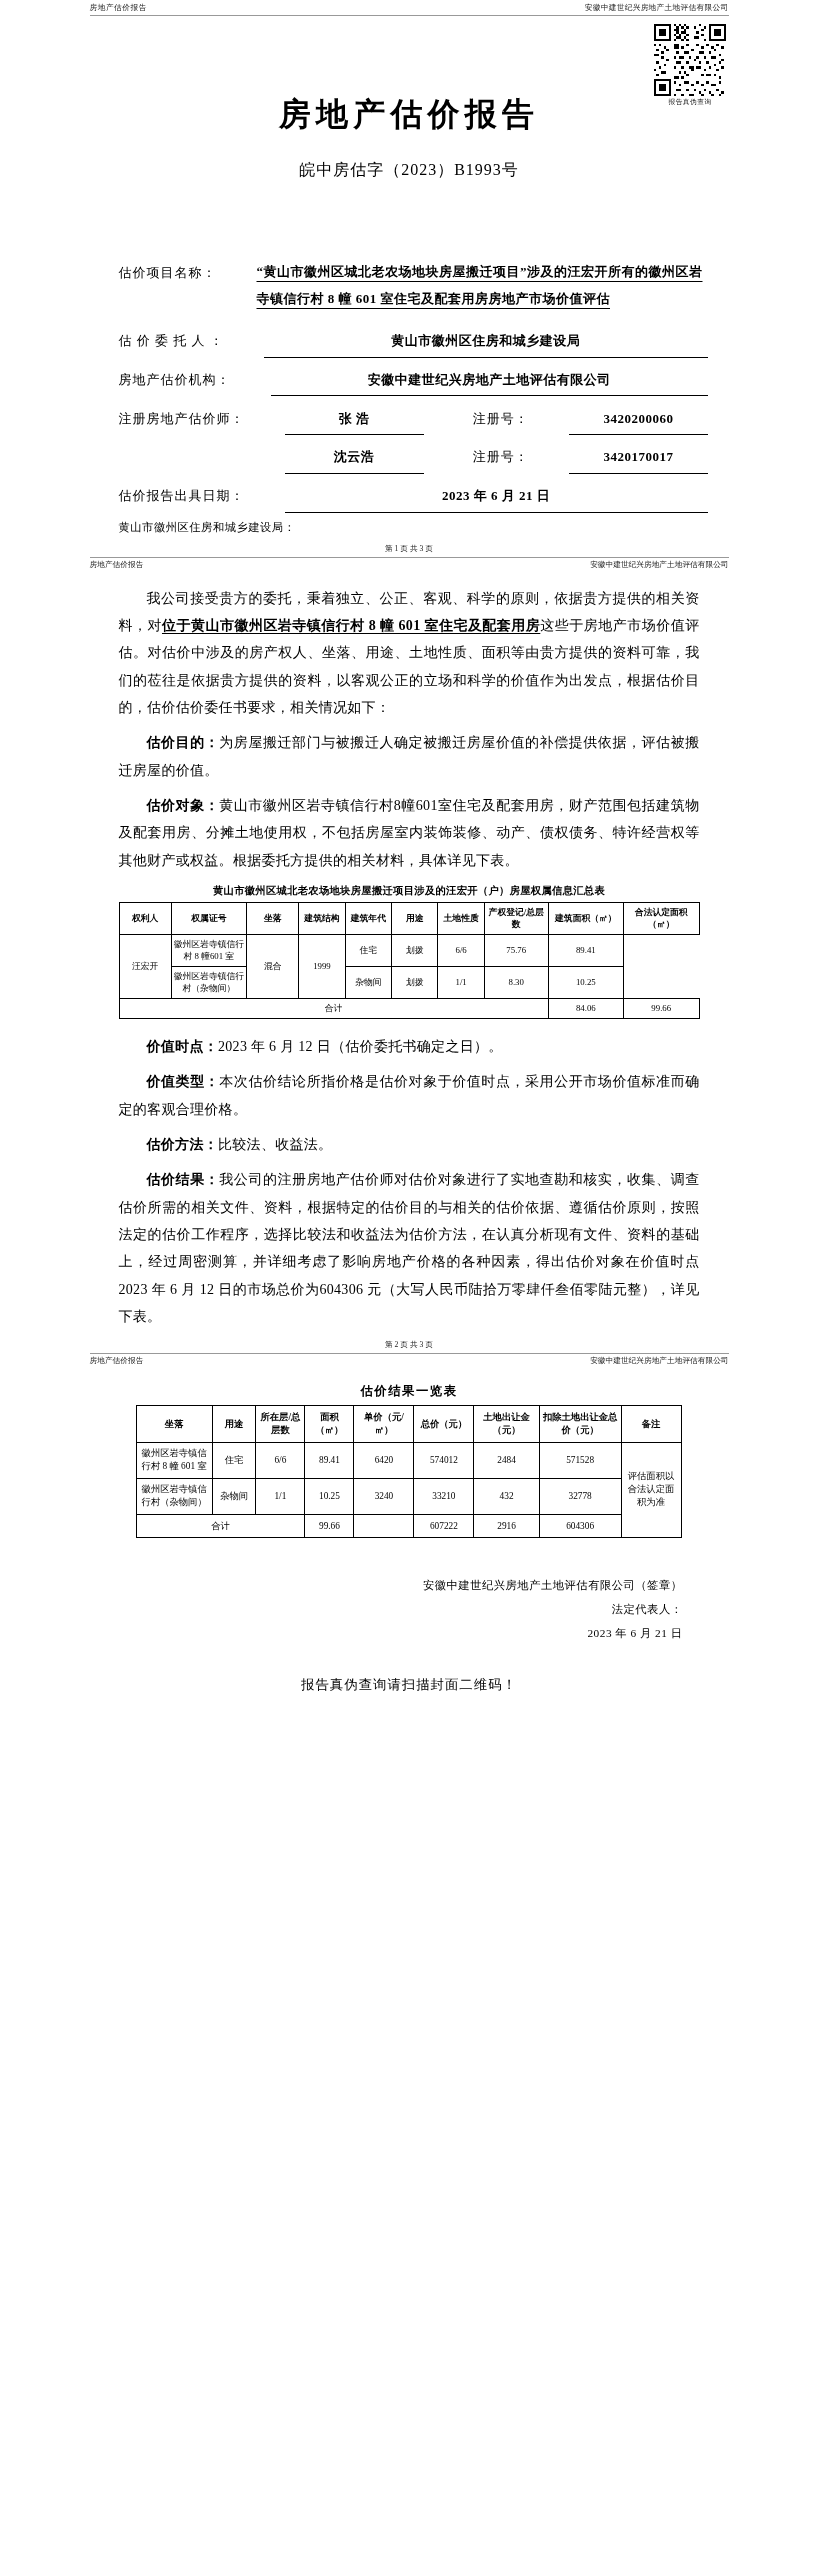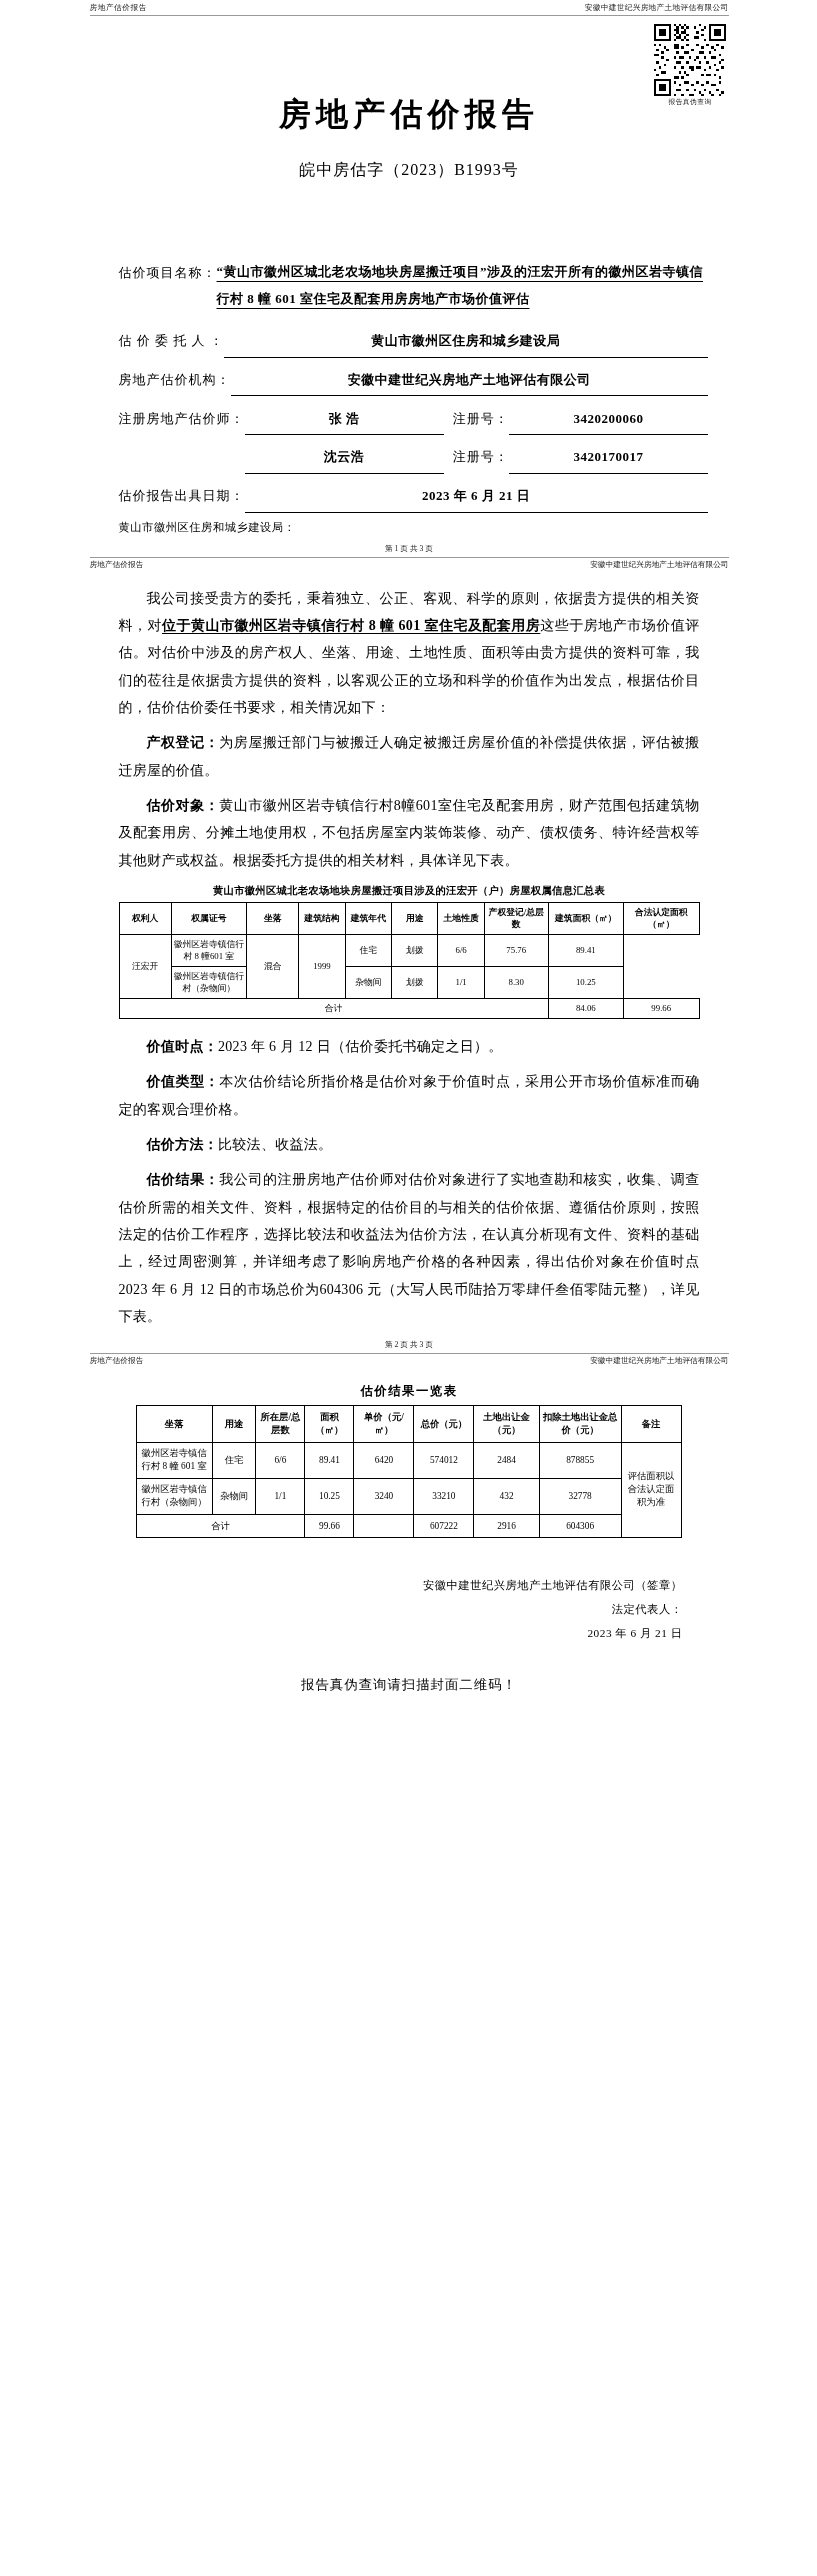--- a/index.html
+++ b/index.html
@@ -43,21 +43,21 @@
     font-size:16px;
     margin-top:23px;
     letter-spacing:1px;
   }
   .form{
     margin:77px 0 0 0;
     padding:0 20.6px 0 29px;
     font-size:13px;
     line-height:2.35;
   }
-  .frow{display:flex;align-items:flex-start;margin-bottom:7.2px;}
+  .frow{display:flex;align-items:flex-start;margin-bottom:7.2px;gap:40px;}
   .flabel{white-space:nowrap;letter-spacing:1px;}
   .fval{
     flex:1;
     border-bottom:0.8px solid #000;
     text-align:center;
     font-weight:bold;
     padding:0 3.1px;
     letter-spacing:0.5px;
   }
   .proj-name{
@@ -352,21 +352,21 @@
     </div>
   </div>
 
   <div class="sheet pg" style="margin-top:5.2px;">
 
     <div class="body-txt">
       <p>
         <span>我公司接受贵方的委托，秉着独立、公正、客观、科学的原则，依据贵方提供的相关资料，对</span><span class="ul">位于黄山市徽州区岩寺镇信行村 8 幢 601 室住宅及配套用房</span><span>这些于房地产市场价值评估。对估价中涉及的房产权人、坐落、用途、土地性质、面积等由贵方提供的资料可靠，我们的莅往是依据贵方提供的资料，以客观公正的立场和科学的价值作为出发点，根据估价目的，估价估价委任书要求，相关情况如下：</span>
       </p>
       <p>
-        <span class="bold">产权登记：</span><span>为房屋搬迁部门与被搬迁人确定被搬迁房屋价值的补偿提供依据，评估被搬迁房屋的价值。</span>
+        <span class="bold">估价目的：</span><span>为房屋搬迁部门与被搬迁人确定被搬迁房屋价值的补偿提供依据，评估被搬迁房屋的价值。</span>
       </p>
       <p>
         <span class="bold">估价对象：</span><span>黄山市徽州区岩寺镇信行村8幢601室住宅及配套用房，财产范围包括建筑物及配套用房、分摊土地使用权，不包括房屋室内装饰装修、动产、债权债务、特许经营权等其他财产或权益。根据委托方提供的相关材料，具体详见下表。</span>
       </p>
     </div>
 
     <div class="tbl-cap">黄山市徽州区城北老农场地块房屋搬迁项目涉及的汪宏开（户）房屋权属信息汇总表</div>
 
     <table class="doc">
       <thead>
@@ -454,21 +454,21 @@
       </thead>
       <tbody>
         <tr>
           <td>徽州区岩寺镇信行村 8 幢 601 室</td>
           <td>住宅</td>
           <td>6/6</td>
           <td>89.41</td>
           <td>6420</td>
           <td>574012</td>
           <td>2484</td>
-          <td>878855</td>
+          <td>571528</td>
           <td rowspan="3">评估面积以合法认定面积为准</td>
         </tr>
         <tr>
           <td>徽州区岩寺镇信行村（杂物间）</td>
           <td>杂物间</td>
           <td>1/1</td>
           <td>10.25</td>
           <td>3240</td>
           <td>33210</td>
           <td>432</td>

